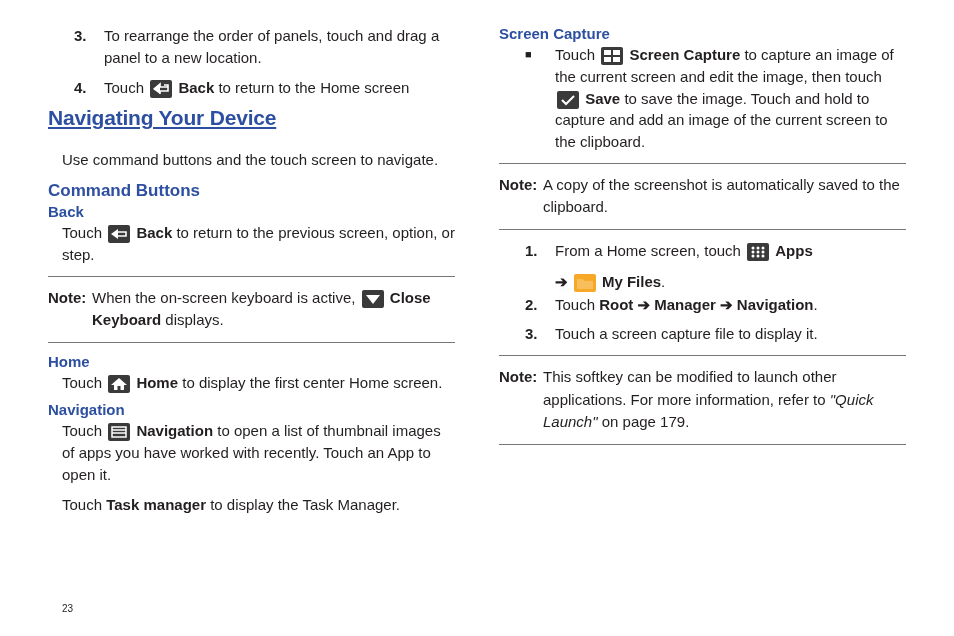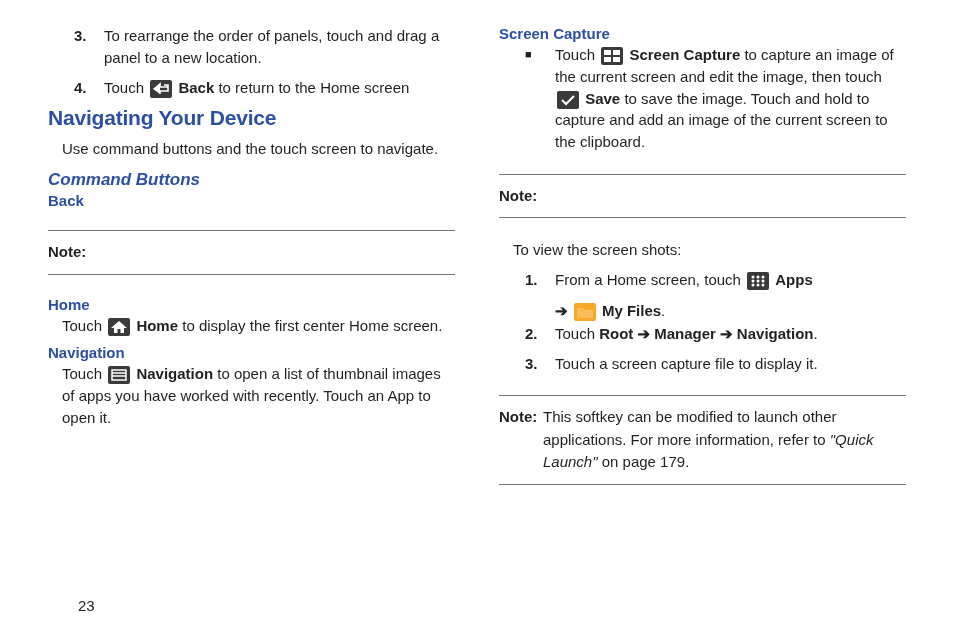--- a/index.html
+++ b/index.html
@@ -13,37 +13,37 @@
       padding: 25px 48px 20px 48px;
       display: flex;
       gap: 44px;
     }
     .col { flex: 1; min-width: 0; }
     .ol-item { display: flex; margin: 0 0 8px 26px; line-height: 1.45; }
     .ol-num { font-weight: bold; min-width: 30px; }
     .ol-body { flex: 1; }
     .ul-item { display: flex; margin: 0 0 8px 26px; line-height: 1.45; }
     .ul-mark { min-width: 30px; font-size: 11px; padding-top: 3px; }
-    .h1 { color: #2d4fa1; font-weight: 800; font-size: 21px; margin: 8px 0 8px 0; letter-spacing: -0.2px; }
-    .h2 { color: #2d4fa1; font-style: italic; font-weight: 700; font-size: 17px; margin: 10px 0 2px 0; }
+    .h1 { color: #2d4fa1; font-weight: 800; font-size: 21px; margin: 8px 0 19px 0; letter-spacing: -0.2px; text-decoration: underline; }
+    .h2 { color: #2d4fa1; font-weight: 700; font-size: 17px; margin: 10px 0 2px 0; }
     .h3 { color: #2d4fa1; font-weight: 700; font-size: 15px; margin: 2px 0 2px 0; }
     .para { margin: 0 0 8px 0; line-height: 1.45; }
     .indent { margin-left: 14px; }
-    .note { border-top: 1px solid #777; border-bottom: 1px solid #777; padding: 10px 0 10px 0; margin: 21px 0; line-height: 1.5; }
+    .note { border-top: 1px solid #777; border-bottom: 1px solid #777; padding: 10px 0 10px 0; margin: 10px 0; line-height: 1.5; }
     .note-body { display: flex; }
     .note-label { font-weight: bold; min-width: 44px; }
     .note-text { flex: 1; }
     .b { font-weight: bold; }
     .i { font-style: italic; }
     .icon { display: inline-block; vertical-align: middle; width: 22px; height: 18px; background:#3a3a3a; border-radius:2px; position: relative; margin: 0 2px; }
     .icon svg { display:block; }
     .icon-folder { background: #f7a826; }
     .sub-line { margin-left: 56px; line-height:1.6; margin-top:8px; }
     .arrow { font-weight: bold; }
-    .page-num { position: absolute; bottom: 22px; left: 78px; font-size: 15px; }
+    .page-num { position: absolute; bottom: 22px; left: 62px; font-size: 10px; }
   </style>
 </head>
 <body>
 
 <div class="col">
 
   <div class="ol-item">
     <div class="ol-num">3.</div>
     <div class="ol-body">To rearrange the order of panels, touch and drag a panel to a new location.</div>
   </div>
@@ -57,43 +57,59 @@
           </svg></span>
       <span class="b">Back</span><span> to return to the Home screen</span>
     </div>
   </div>
 
   <div class="h1">Navigating Your Device</div>
   <div class="para indent">Use command buttons and the touch screen to navigate.</div>
   <div class="h2">Command Buttons</div>
 
   <div class="h3">Back</div>
+  <div class="para indent">
+    <span>Touch </span><span class="icon"><svg width="22" height="18">
+          <path d="M3 9 L10 4 L10 14 Z" fill="#fff"></path>
+          <path d="M10 7 L18 7 L18 11 L10 11" fill="none" stroke="#fff" stroke-width="1.6"></path>
+        </svg></span>
+    <span class="b">Back</span><span> to return to the previous screen, option, or step.</span>
+  </div>
 
   <div class="note">
     <div class="note-body">
       <div class="note-label">Note:</div>
+      <div class="note-text">
+        <span>When the on-screen keyboard is active, </span><span class="icon"><svg width="22" height="18">
+              <path d="M4 5 L18 5 L11 14 Z" fill="#fff"></path>
+            </svg></span>
+        <span class="b">Close Keyboard</span><span> displays.</span>
+      </div>
     </div>
   </div>
 
   <div class="h3">Home</div>
   <div class="para indent">
     <span>Touch </span><span class="icon"><svg width="22" height="18">
           <path d="M11 3 L19 10 L16 10 L16 15 L12.5 15 L12.5 11 L9.5 11 L9.5 15 L6 15 L6 10 L3 10 Z" fill="#fff"></path>
         </svg></span>
     <span class="b">Home</span><span> to display the first center Home screen.</span>
   </div>
 
   <div class="h3">Navigation</div>
   <div class="para indent">
     <span>Touch </span><span class="icon"><svg width="22" height="18">
           <rect x="4" y="4" width="14" height="10" fill="none" stroke="#fff" stroke-width="1.5"></rect>
           <line x1="4" y1="7" x2="18" y2="7" stroke="#fff" stroke-width="1.5"></line>
           <line x1="4" y1="10" x2="18" y2="10" stroke="#fff" stroke-width="1.5"></line>
         </svg></span>
     <span class="b">Navigation</span><span> to open a list of thumbnail images of apps you have worked with recently. Touch an App to open it.</span>
+  </div>
+  <div class="para indent">
+    <span>Touch </span><span class="b">Task manager</span><span> to display the Task Manager.</span>
   </div>
 
 </div>
 
 <div class="col">
 
   <div class="h3" style="margin-top:0">Screen Capture</div>
 
   <div class="ul-item">
     <div class="ul-mark">■</div>
@@ -107,24 +123,24 @@
       <span class="b">Screen Capture</span><span> to capture an image of the current screen and edit the image, then touch </span><span class="icon"><svg width="22" height="18">
             <path d="M5 9 L9 13 L17 5" fill="none" stroke="#fff" stroke-width="2"></path>
           </svg></span>
       <span class="b">Save</span><span> to save the image. Touch and hold to capture and add an image of the current screen to the clipboard.</span>
     </div>
   </div>
 
   <div class="note">
     <div class="note-body">
       <div class="note-label">Note:</div>
+      <div class="note-text">A copy of the screenshot is automatically saved to the clipboard.</div>
     </div>
   </div>
 
-  <div class="para indent">To view the screen shots:</div>
 
   <div class="ol-item">
     <div class="ol-num">1.</div>
     <div class="ol-body">
       <span>From a Home screen, touch </span><span class="icon"><svg width="22" height="18">
             <circle cx="6" cy="5" r="1.5" fill="#fff"></circle>
             <circle cx="11" cy="5" r="1.5" fill="#fff"></circle>
             <circle cx="16" cy="5" r="1.5" fill="#fff"></circle>
             <circle cx="6" cy="9" r="1.5" fill="#fff"></circle>
             <circle cx="11" cy="9" r="1.5" fill="#fff"></circle>

